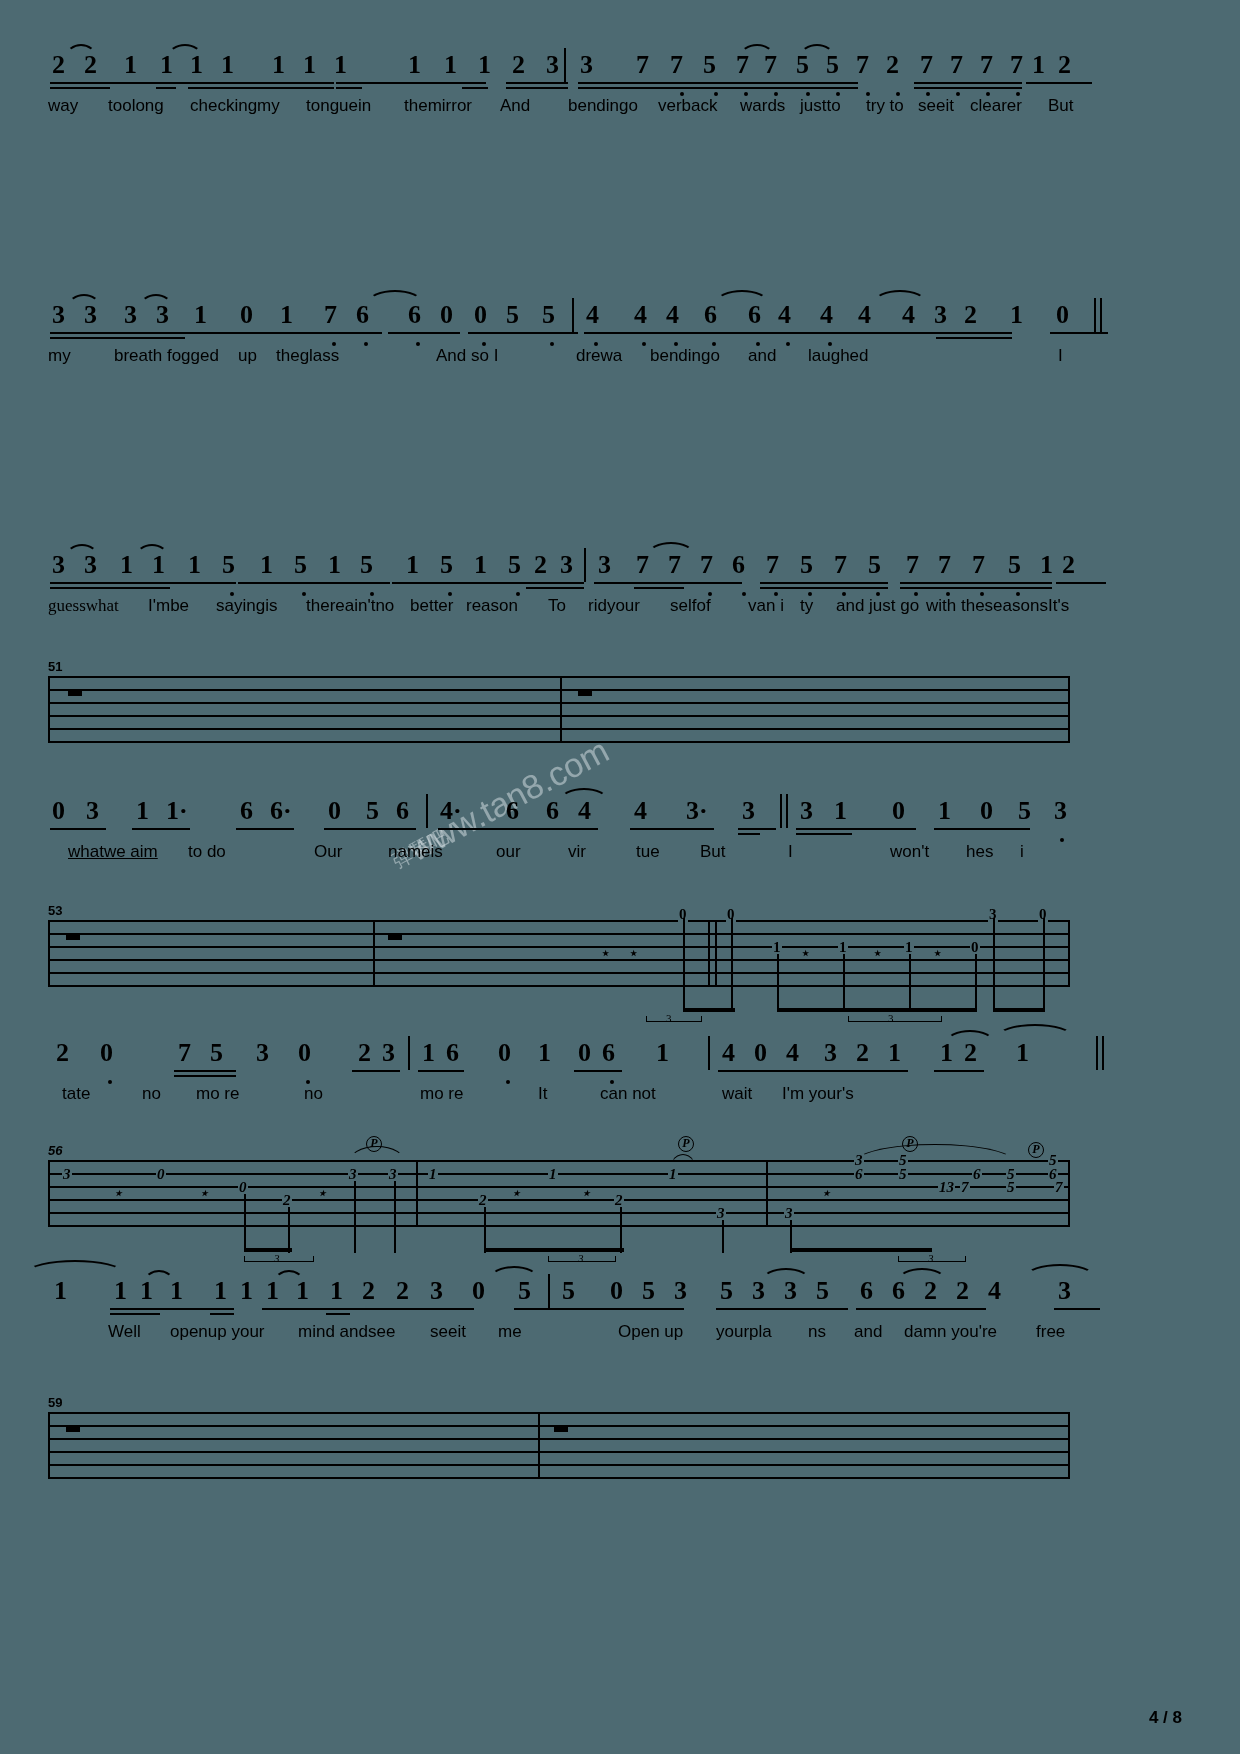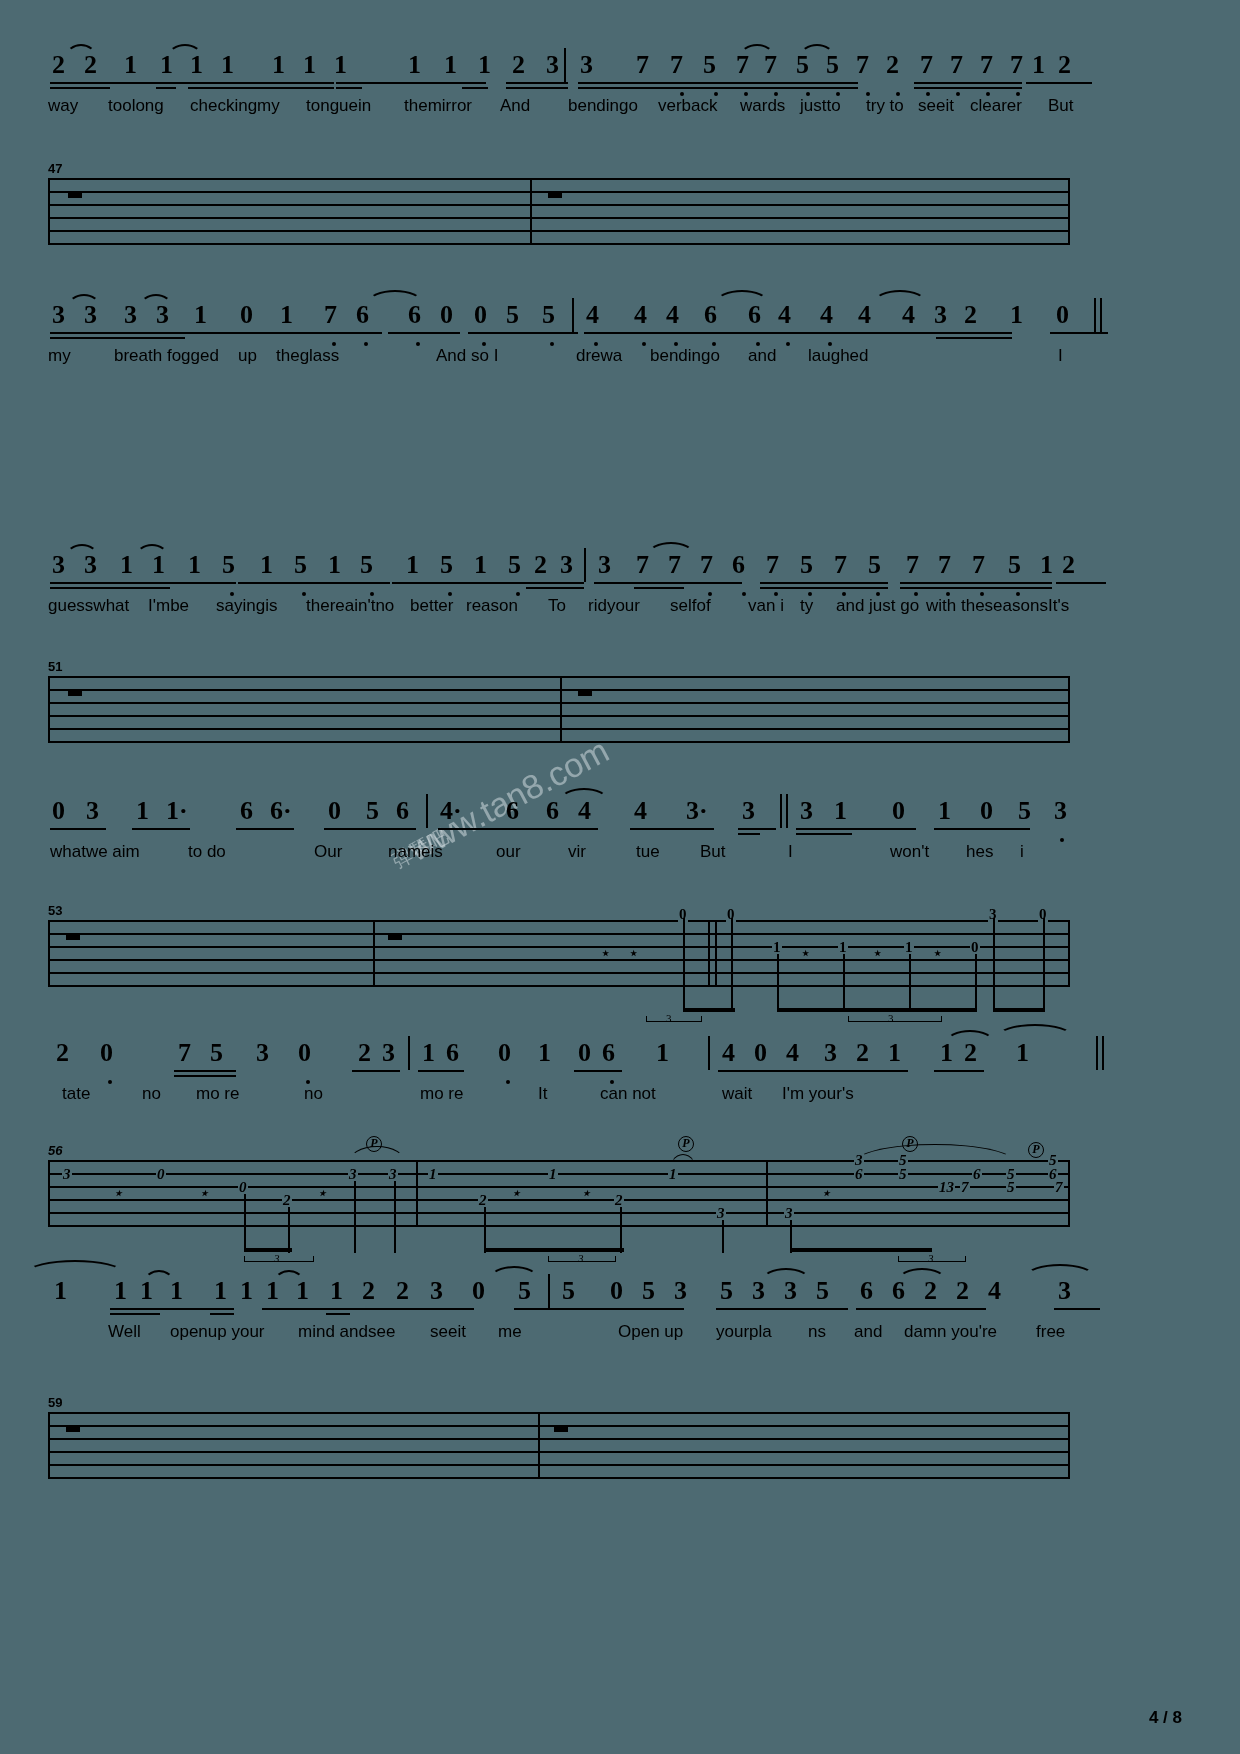--- a/index.html
+++ b/index.html
@@ -185,36 +185,20 @@
       <span class="lyric" style="left:610px;">verback</span>
       <span class="lyric" style="left:692px;">wards</span>
       <span class="lyric" style="left:752px;">justto</span>
       <span class="lyric" style="left:818px;">try to</span>
       <span class="lyric" style="left:870px;">seeit</span>
       <span class="lyric" style="left:922px;">clearer</span>
       <span class="lyric" style="left:1000px;">But</span>
     </div>
   </div>
 
-  <div class="tabsys" style="top:178px;">
-    <span class="measno">47</span>
-    <div class="staff" style="height:68px;">
-      <div class="sline" style="top:0px;"></div>
-      <div class="sline" style="top:13px;"></div>
-      <div class="sline" style="top:26px;"></div>
-      <div class="sline" style="top:39px;"></div>
-      <div class="sline" style="top:52px;"></div>
-      <div class="sline" style="top:65px;"></div>
-      <div class="sbar" style="left:0px;top:0;height:66px;"></div>
-      <div class="sbar" style="left:482px;top:0;height:66px;"></div>
-      <div class="sbar" style="left:1020px;top:0;height:66px;"></div>
-      <div class="wrest" style="left:20px;top:14px;"></div>
-      <div class="wrest" style="left:500px;top:14px;"></div>
-    </div>
-  </div>
 
   <div class="jianpu" style="top:302px;">
     <div class="jp-row">
       <span class="note" style="left:4px;">3</span>
       <span class="note" style="left:36px;">3</span>
       <span class="note" style="left:76px;">3</span>
       <span class="note" style="left:108px;">3</span>
       <span class="note" style="left:146px;">1</span>
       <span class="note" style="left:192px;">0</span>
       <span class="note" style="left:232px;">1</span>
@@ -359,21 +343,21 @@
       <div class="lowdot" style="left:760px;top:40px;"></div>
       <div class="lowdot" style="left:794px;top:40px;"></div>
       <div class="lowdot" style="left:828px;top:40px;"></div>
       <div class="lowdot" style="left:866px;top:40px;"></div>
       <div class="lowdot" style="left:898px;top:40px;"></div>
       <div class="lowdot" style="left:932px;top:40px;"></div>
       <div class="lowdot" style="left:968px;top:40px;"></div>
     </div>
 
     <div class="lyrics">
-      <span class="lyric" style="left:0px;">guesswhat</span>
+      <span class="lyric" style="left:0px;font-family:Liberation Serif, serif;">guesswhat</span>
       <span class="lyric" style="left:100px;">I'mbe</span>
       <span class="lyric" style="left:168px;">sayingis</span>
       <span class="lyric" style="left:258px;">thereain'tno</span>
       <span class="lyric" style="left:362px;">better</span>
       <span class="lyric" style="left:418px;">reason</span>
       <span class="lyric" style="left:500px;">To</span>
       <span class="lyric" style="left:540px;">ridyour</span>
       <span class="lyric" style="left:622px;">selfof</span>
       <span class="lyric" style="left:700px;">van i</span>
       <span class="lyric" style="left:752px;">ty</span>
@@ -448,21 +432,21 @@
       <div class="beam" style="left:690px;top:35px;width:22px;"></div>
       <div class="beam" style="left:748px;top:30px;width:120px;"></div>
       <div class="beam" style="left:748px;top:35px;width:56px;"></div>
       <div class="beam" style="left:886px;top:30px;width:96px;"></div>
 
       <div class="tie" style="left:512px;top:-10px;width:44px;"></div>
       <div class="lowdot" style="left:1012px;top:40px;"></div>
     </div>
 
     <div class="lyrics">
-      <span class="lyric" style="left:2px;">whatwe aim</span>
+      <span class="lyric" style="left:20px;text-decoration:underline;">whatwe aim</span>
       <span class="lyric" style="left:140px;">to do</span>
       <span class="lyric" style="left:266px;">Our</span>
       <span class="lyric" style="left:340px;">nameis</span>
       <span class="lyric" style="left:448px;">our</span>
       <span class="lyric" style="left:520px;">vir</span>
       <span class="lyric" style="left:588px;">tue</span>
       <span class="lyric" style="left:652px;">But</span>
       <span class="lyric" style="left:740px;">I</span>
       <span class="lyric" style="left:842px;">won't</span>
       <span class="lyric" style="left:918px;">hes</span>

